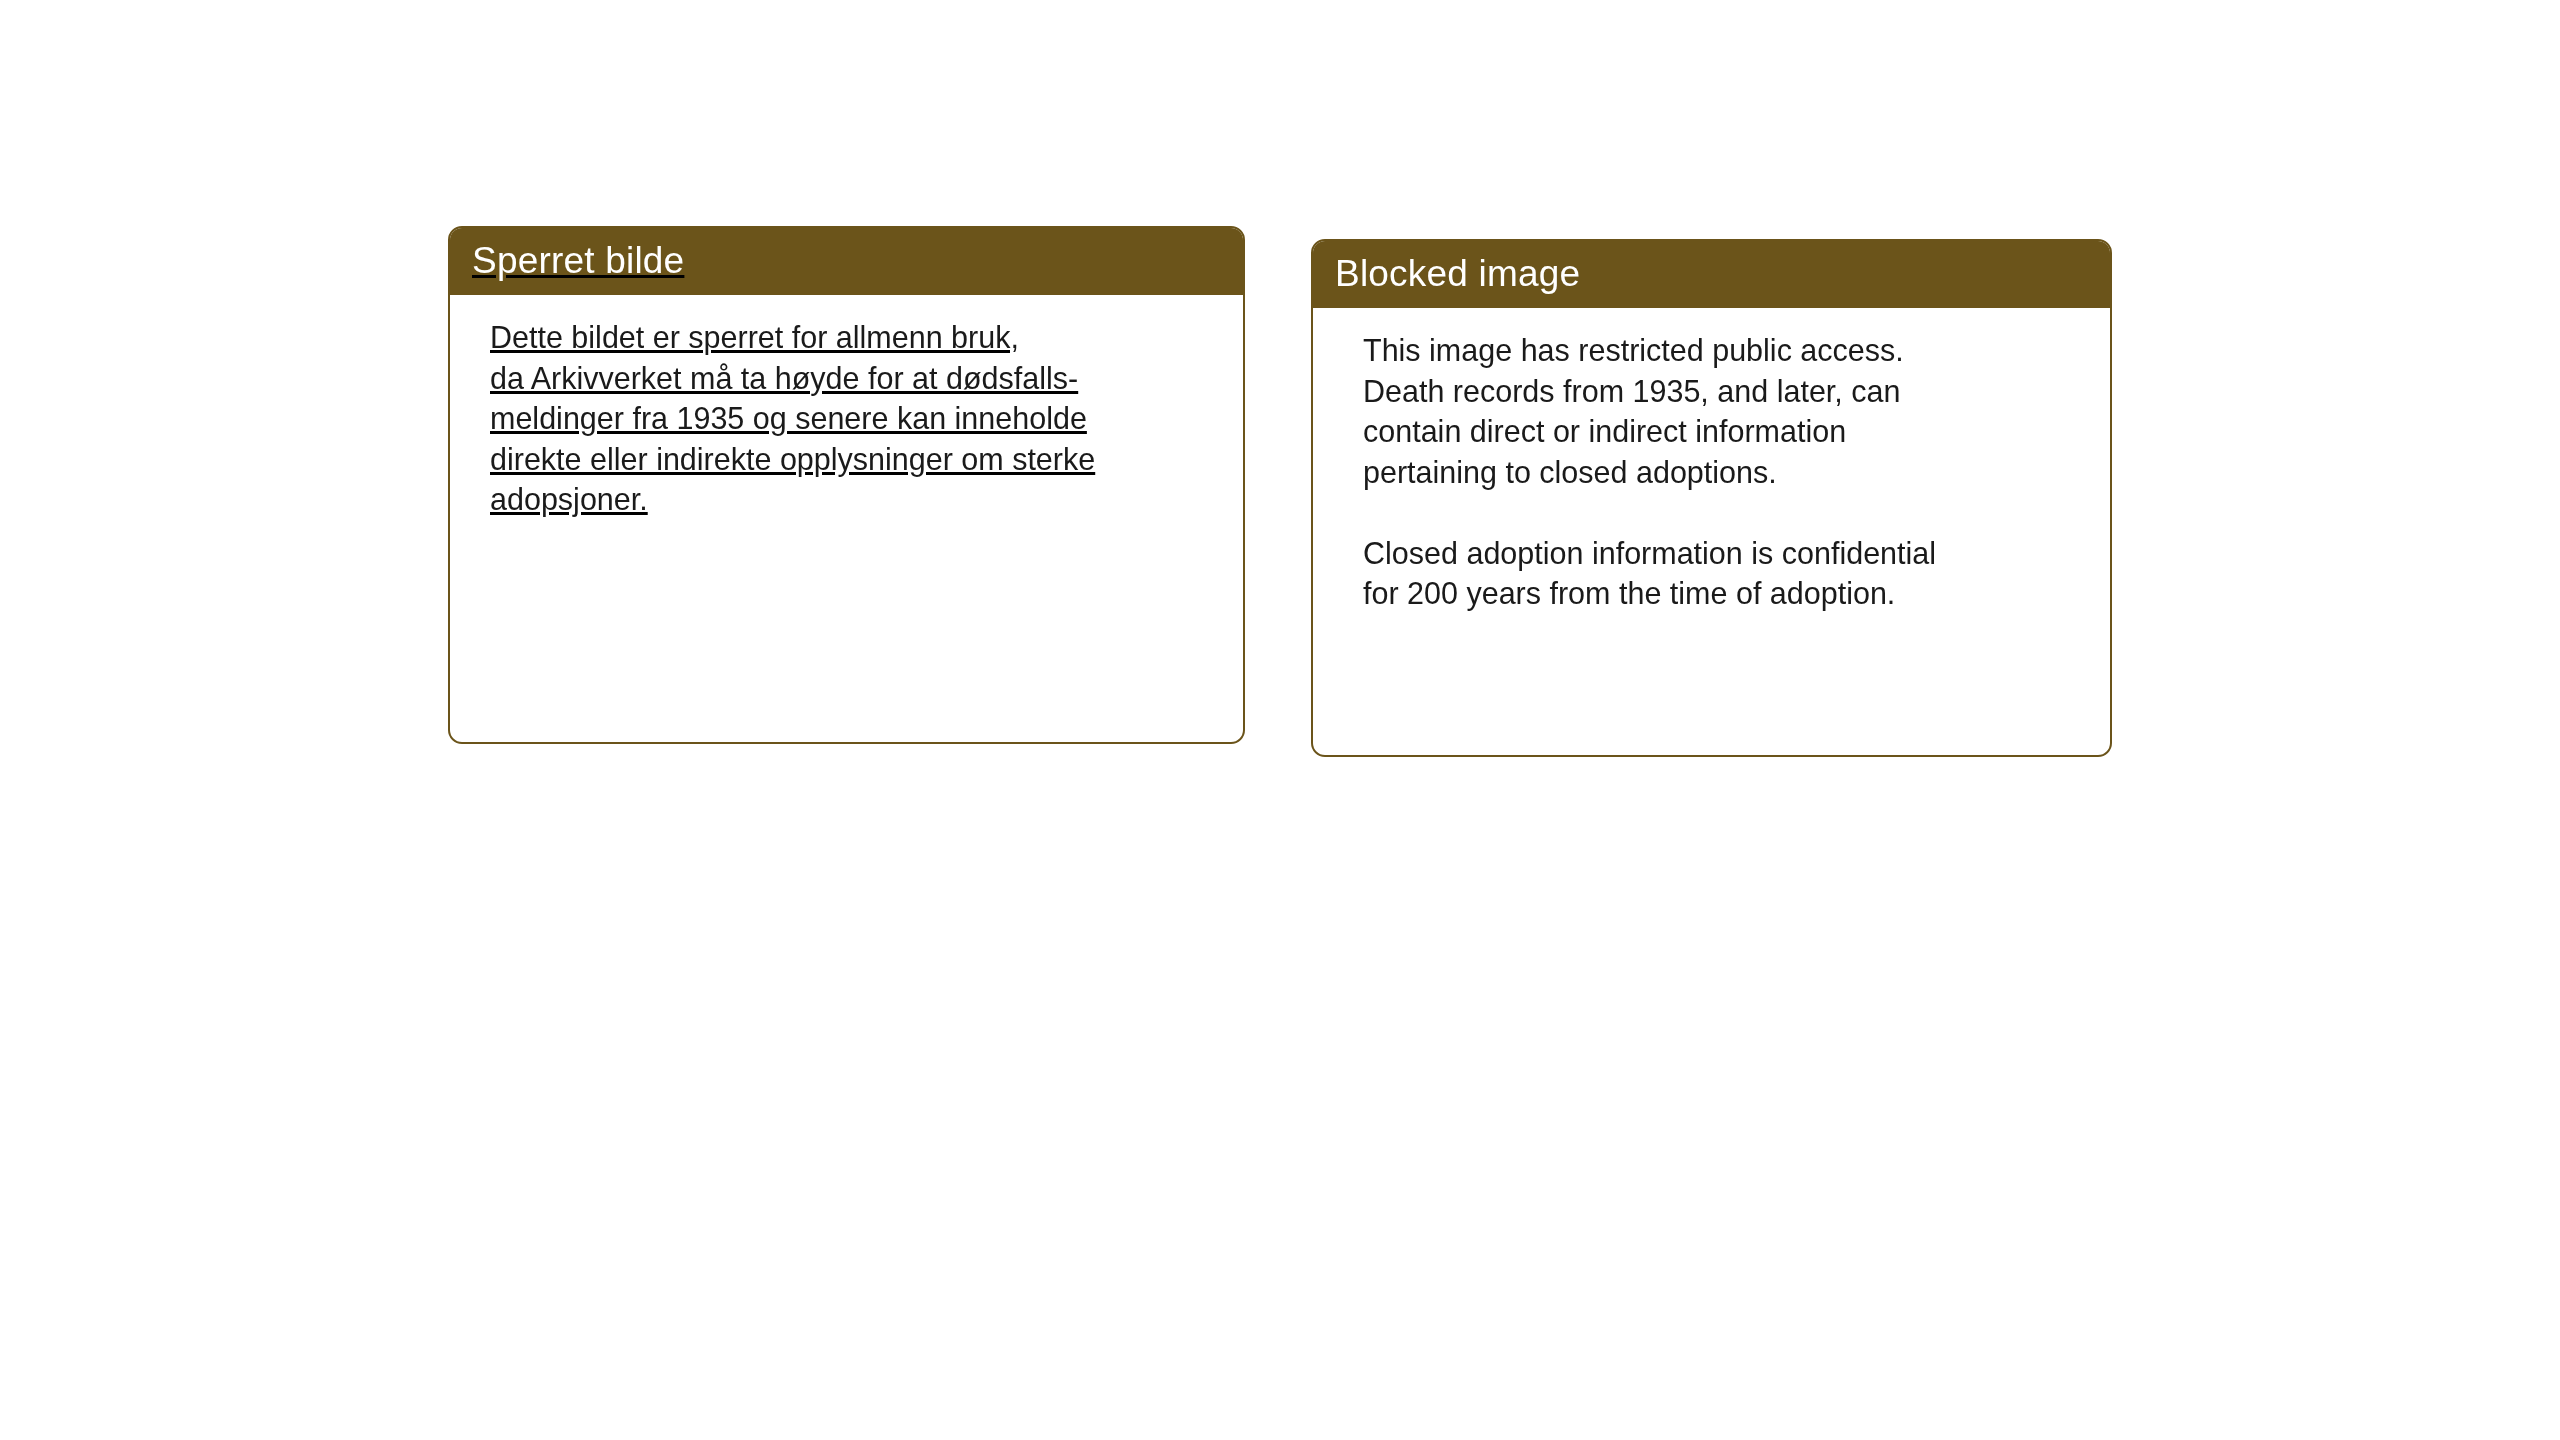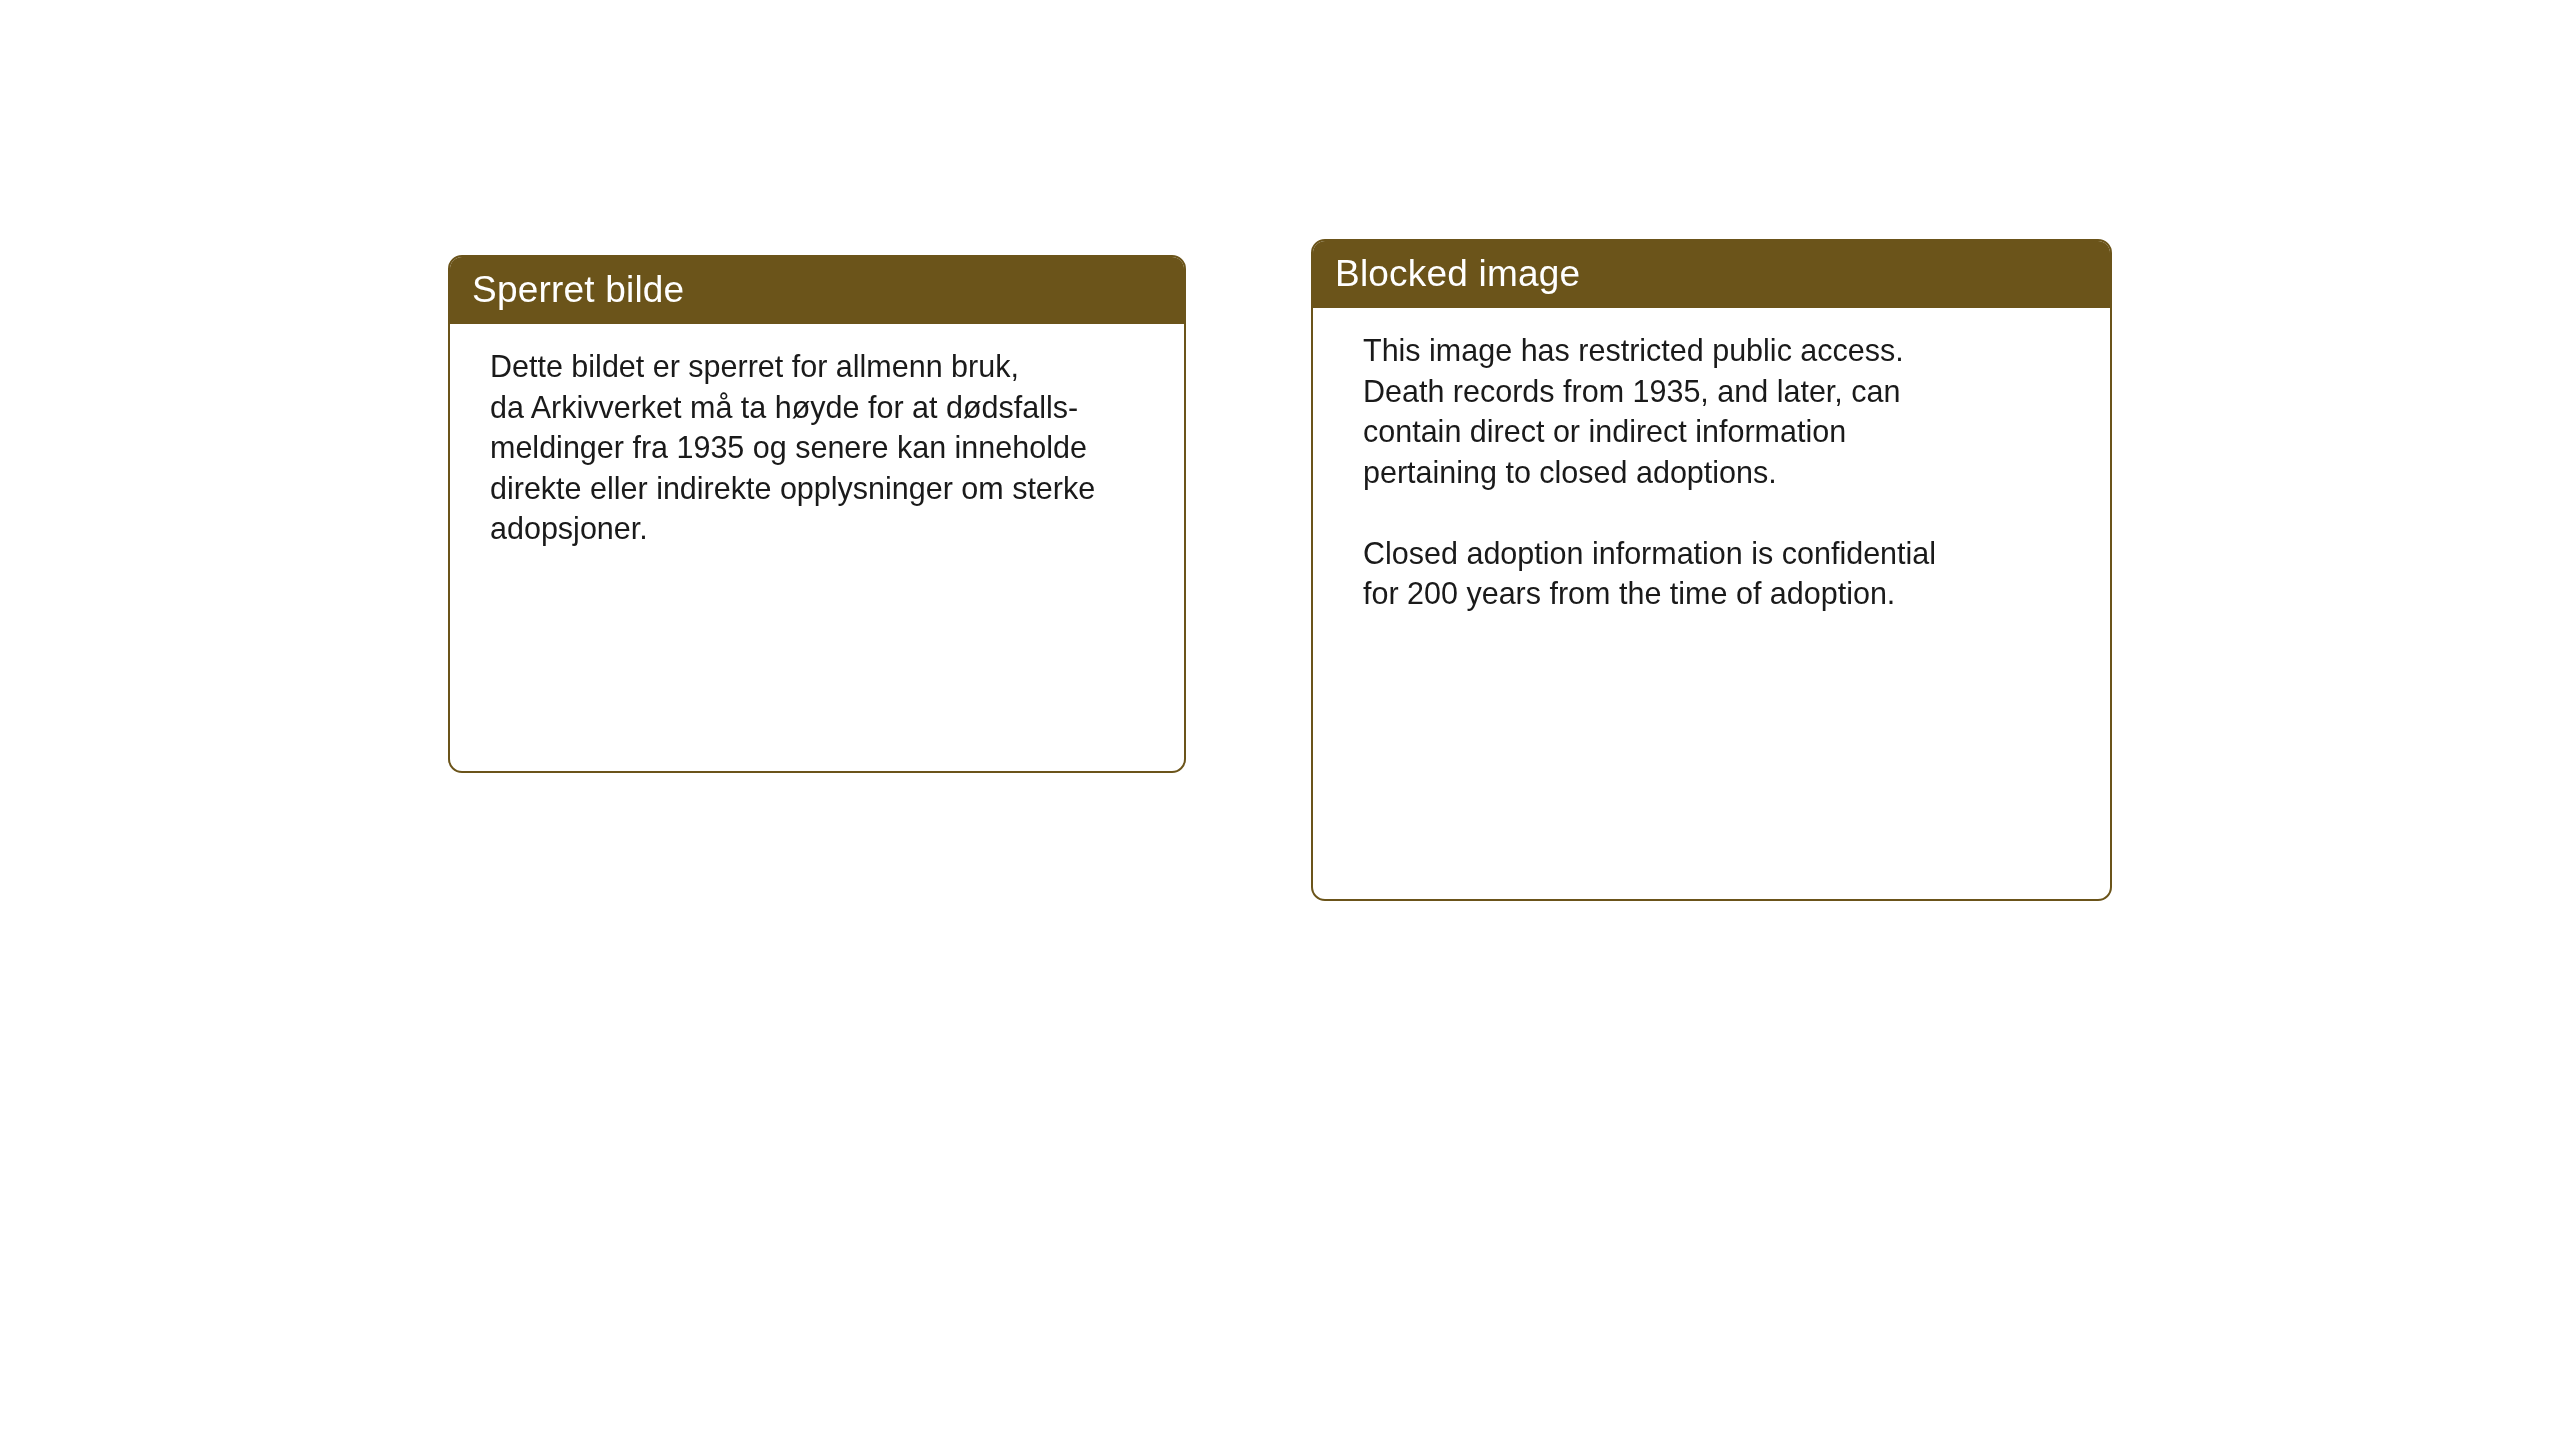--- a/index.html
+++ b/index.html
@@ -21,29 +21,30 @@
   .notice-card {
     position: absolute;
     box-sizing: border-box;
     background: #ffffff;
     border: 2px solid #6b541a;
     border-radius: 14px;
     overflow: hidden;
   }
   .card-no {
     left: 448px;
-    top: 255px;
-    width: 738px;
+    top: 226px;
+    width: 797px;
     height: 518px;
+    text-decoration: underline;
   }
   .card-en {
     left: 1311px;
     top: 239px;
     width: 801px;
-    height: 662px;
+    height: 518px;
   }
   .card-header {
     background: #6b541a;
     color: #ffffff;
     font-size: 37px;
     line-height: 1.0;
     padding: 14px 0 16px 22px;
     letter-spacing: 0.2px;
     white-space: nowrap;
   }

